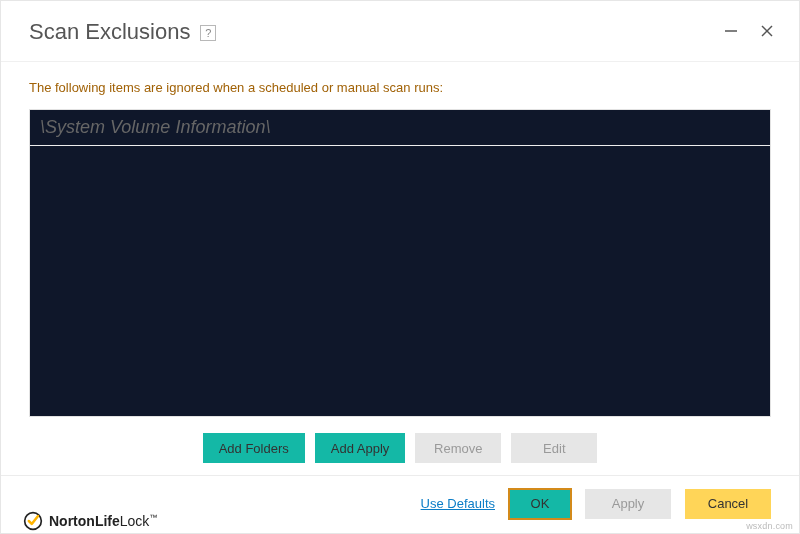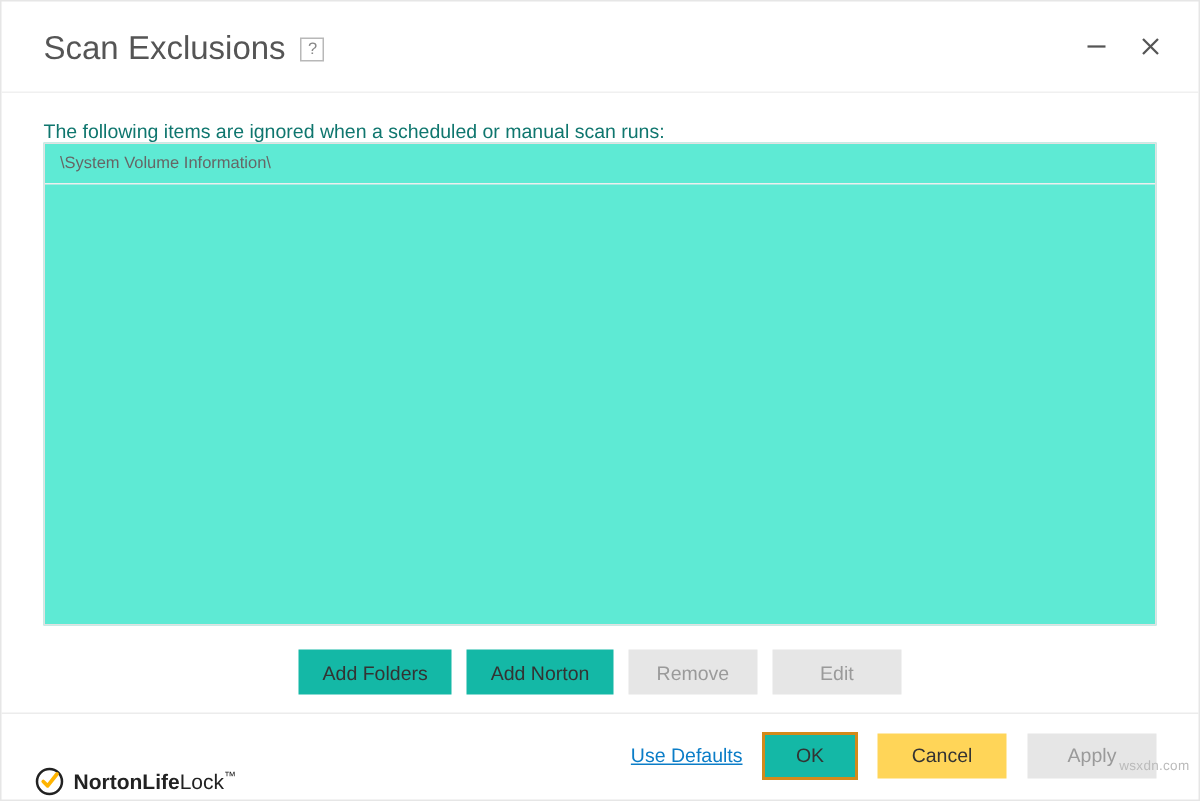--- a/index.html
+++ b/index.html
@@ -59,29 +59,31 @@
     padding: 0 28px 0 28px;
     flex: 1;
     display: flex;
     flex-direction: column;
     border-top: 1px solid #f0f0f0;
     margin-top: 4px;
     padding-top: 18px;
   }
   .desc {
     font-size: 13px;
-    color: #0f766e;
+    color: #a16207;
+    margin-bottom: 14px;
   }
   .listbox {
     flex: 1;
     border: 1px solid #e2e2e2;
-    background: #5eead4;
+    background: #0f172a;
     overflow: auto;
-    font-size: 11px;
+    font-size: 18px;
     min-height: 270px;
+    font-style: italic;
   }
   .list-item {
     padding: 7px 10px;
     border-bottom: 1px solid #eee;
     color: #666;
     cursor: pointer;
   }
   .mid-buttons {
     display: flex;
     gap: 10px;
@@ -151,21 +153,21 @@
     background: #ffd558;
   }
   .btn-apply {
     background: #e6e6e6;
     color: #9a9a9a;
     cursor: default;
   }
   .watermark {
     position: absolute;
     right: 6px;
-    bottom: 18px;
+    bottom: 2px;
     font-size: 9px;
     color: #bbb;
     letter-spacing: 0.2px;
     pointer-events: none;
   }
 </style>
 </head>
 <body>
 
 <div class="window">
@@ -190,38 +192,38 @@
 
   <div class="content">
     <div class="desc">The following items are ignored when a scheduled or manual scan runs:</div>
 
     <div class="listbox">
       <div class="list-item">\System Volume Information\</div>
     </div>
 
     <div class="mid-buttons">
       <button class="btn btn-yellow">Add Folders</button>
-      <button class="btn btn-yellow">Add Norton</button>
+      <button class="btn btn-yellow">Add Apply</button>
       <button class="btn btn-gray">Remove</button>
       <button class="btn btn-gray">Edit</button>
     </div>
   </div>
 
   <div class="footer">
     <div class="brand">
       <svg class="brand-logo" viewBox="0 0 24 24">
         <circle cx="12" cy="12" r="10" fill="none" stroke="#222" stroke-width="2"></circle>
         <path d="M7 12 L10.5 15.5 L18 6" fill="none" stroke="#ffb400" stroke-width="3" stroke-linecap="round" stroke-linejoin="round"></path>
       </svg>
       <span class="brand-text">
         <span class="norton">Norton</span><span class="life">Life</span><span class="lock">Lock</span><span class="tm">™</span>
       </span>
     </div>
     <div class="footer-right">
       <span class="linklike">Use Defaults</span>
       <button class="btn btn-ok">OK</button>
+      <button class="btn btn-apply">Apply</button>
       <button class="btn btn-cancel">Cancel</button>
-      <button class="btn btn-apply">Apply</button>
     </div>
   </div>
 
   <div class="watermark">wsxdn.com</div>
 </div>
 
 </body></html>

